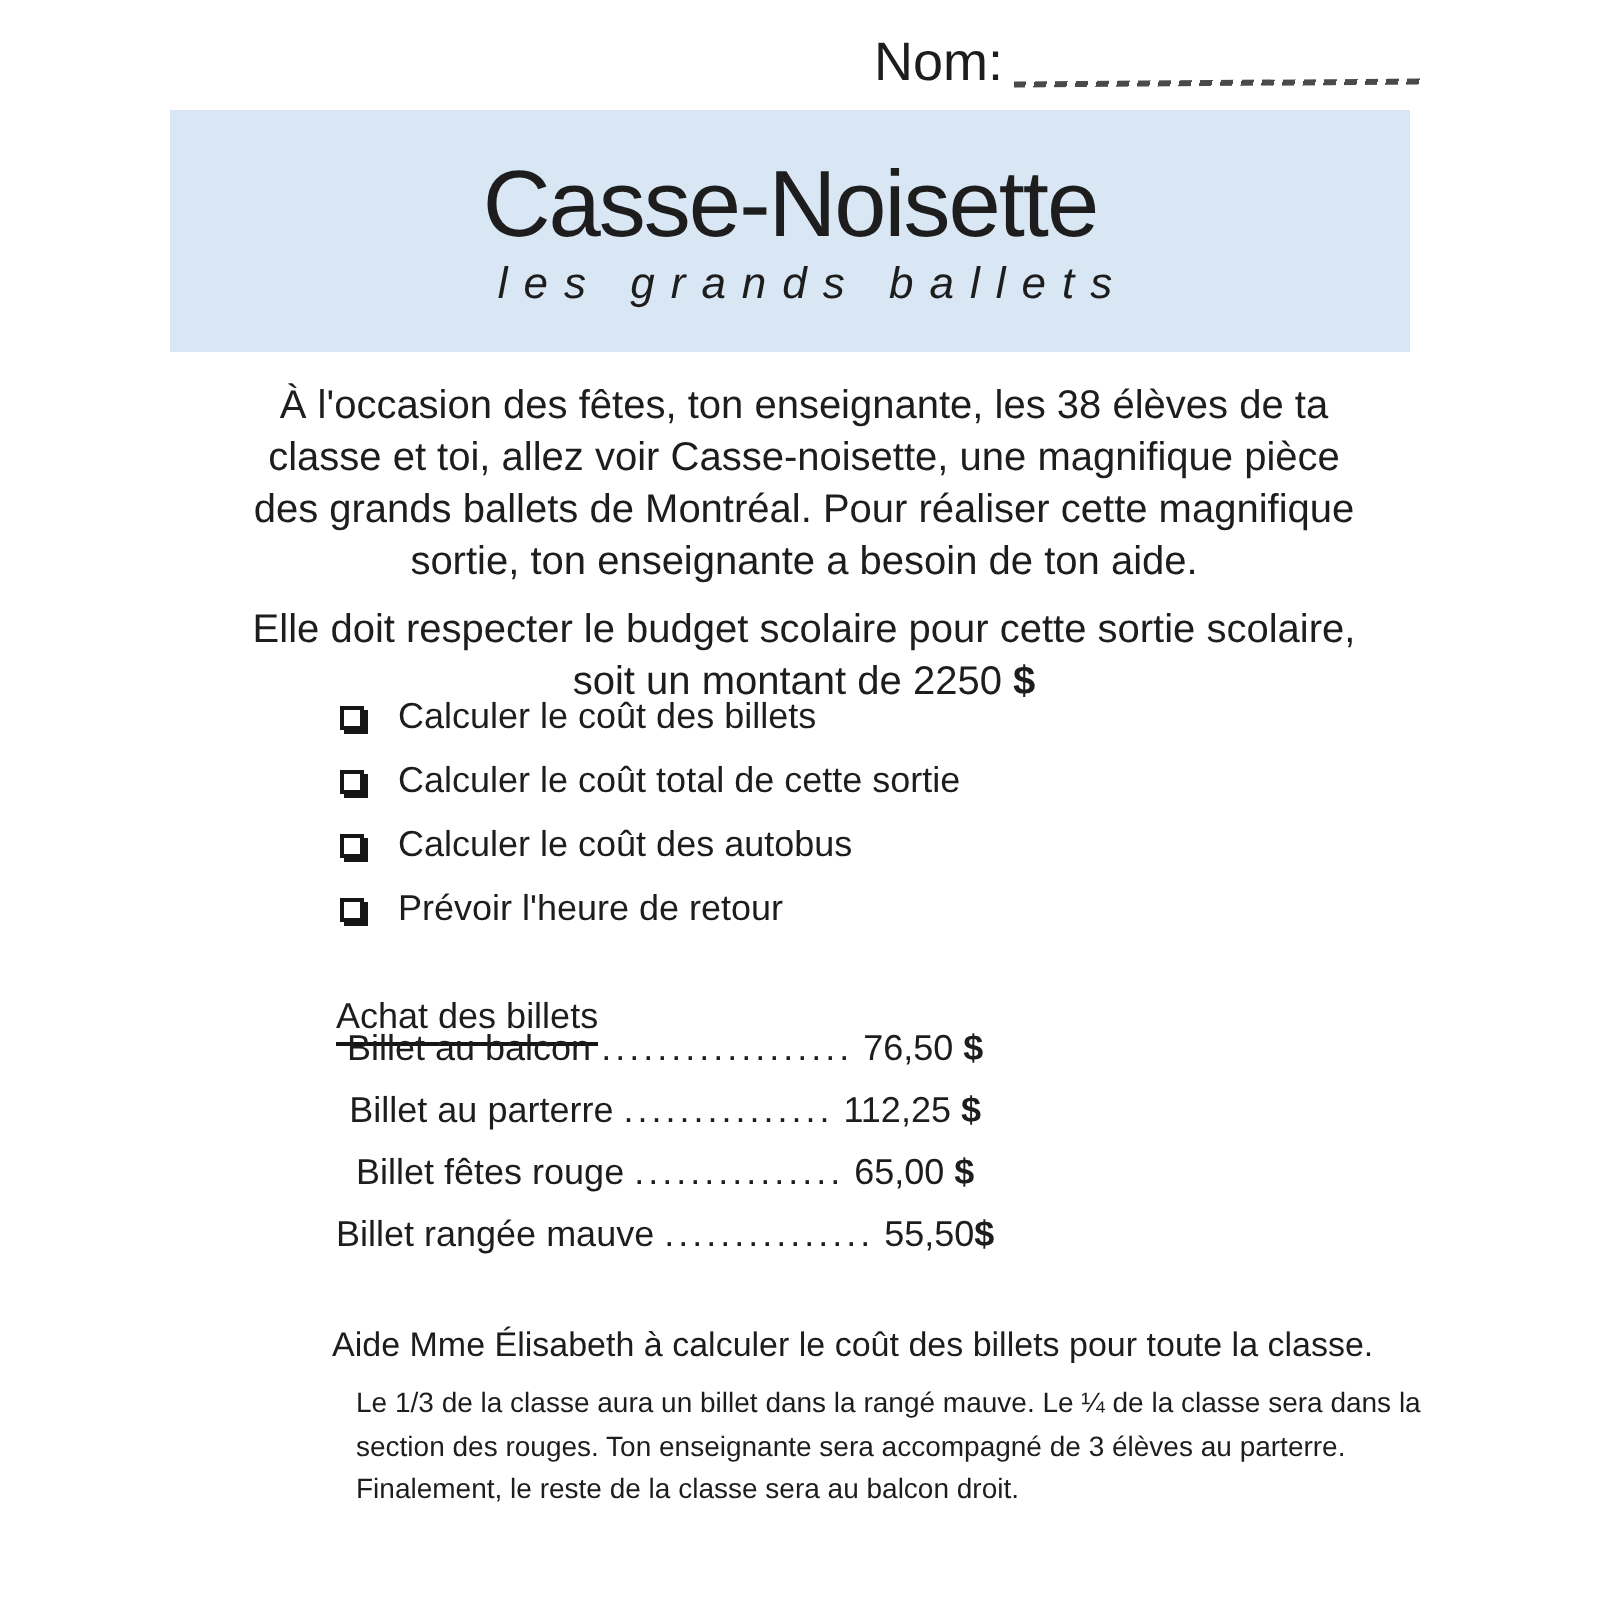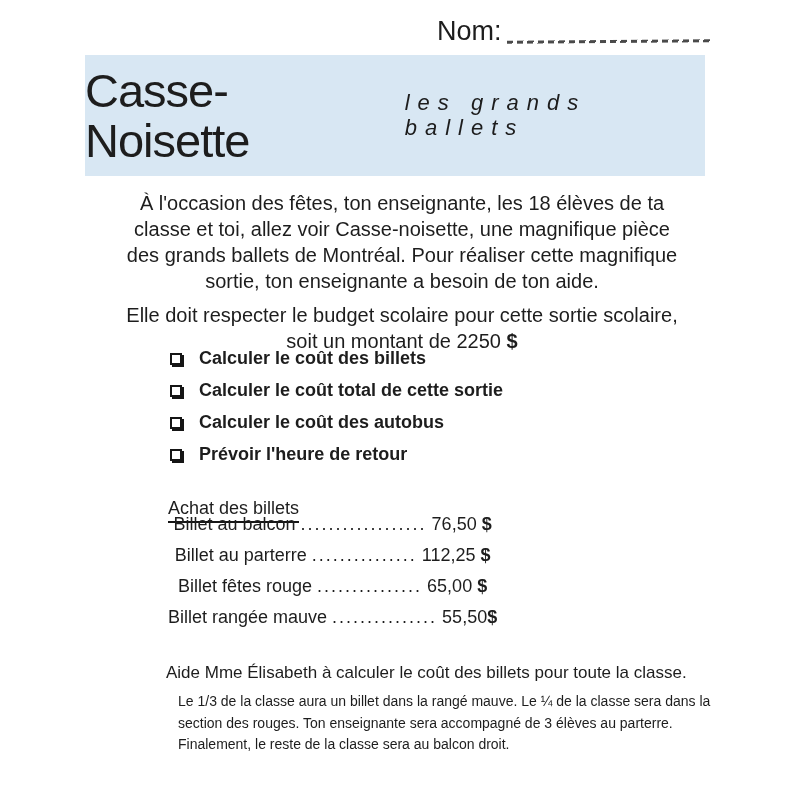--- a/index.html
+++ b/index.html
@@ -23,21 +23,21 @@
   .nom-dashline {
     flex:1; height:3px; margin-bottom:4px;
     background:repeating-linear-gradient(105deg, #4a4a4a 0 6px, transparent 6px 10px);
     transform:rotate(-0.4deg);
   }
 
   
   .banner {
     position:absolute; left:85px; top:55px; width:620px; height:121px;
     background:#d8e7f3;
-    display:flex; align-items:center; justify-content:center;
+    display:flex; flex-direction:column; align-items:center; justify-content:center;
     gap:4px;
   }
   .banner-title {
     font-size:47px; line-height:1.05; letter-spacing:-1px; font-weight:normal;
   }
   .banner-subtitle {
     font-family:Liberation Sans, sans-serif;
     font-style:italic;
     font-size:22px; letter-spacing:8px; line-height:1.1;margin-left:23px;
   }
@@ -45,21 +45,21 @@
   
   .para-center {
     position:absolute; left:118px; width:568px;
     text-align:center; font-size:20px; line-height:26px;
   }
   .para1 { top:190px; }
   .para2 { top:302px; }
   .cur { font-weight:bold; }
 
   
-  .checklist { position:absolute; left:170px; top:349px;font-weight:bold; }
+  .checklist { position:absolute; left:170px; top:349px; }
   .check-item { display:flex; align-items:center; gap:17px; margin-bottom:13px; height:19px; }
   .checkbox {
     width:12px; height:12px; flex:0 0 auto;
     border:2px solid #151515;
     background:#ffffff;
     box-shadow:2px 2px 0 0 #151515;
   }
   .check-label { font-size:18px; }
 
   
@@ -85,21 +85,21 @@
   <div class="nom-row">
     <span class="nom-label">Nom:</span>
     <span class="nom-dashline"></span>
   </div>
 
   <div class="banner" style="background: rgb(216, 231, 243);">
     <div class="banner-title">Casse-Noisette</div>
     <div class="banner-subtitle">les grands ballets</div>
   </div>
 
-  <p class="para-center para1">À l'occasion des fêtes, ton enseignante, les 18 élèves de ta classe et toi, allez voir Casse-noisette, une magnifique pièce des grands ballets de Montréal. Pour réaliser cette magnifique sortie, ton enseignante a besoin de ton aide.</p>
+  <p class="para-center para1">À l'occasion des fêtes, ton enseignante, les 38 élèves de ta classe et toi, allez voir Casse-noisette, une magnifique pièce des grands ballets de Montréal. Pour réaliser cette magnifique sortie, ton enseignante a besoin de ton aide.</p>
   <p class="para-center para2"><span>Elle doit respecter le budget scolaire pour cette sortie scolaire, soit un montant de 2250 </span><span class="cur">$</span></p>
 
   <div class="checklist">
     <div class="check-item">
       <span class="checkbox"></span>
       <span class="check-label">Calculer le coût des billets</span>
     </div>
     <div class="check-item">
       <span class="checkbox"></span>
       <span class="check-label">Calculer le coût total de cette sortie</span>

